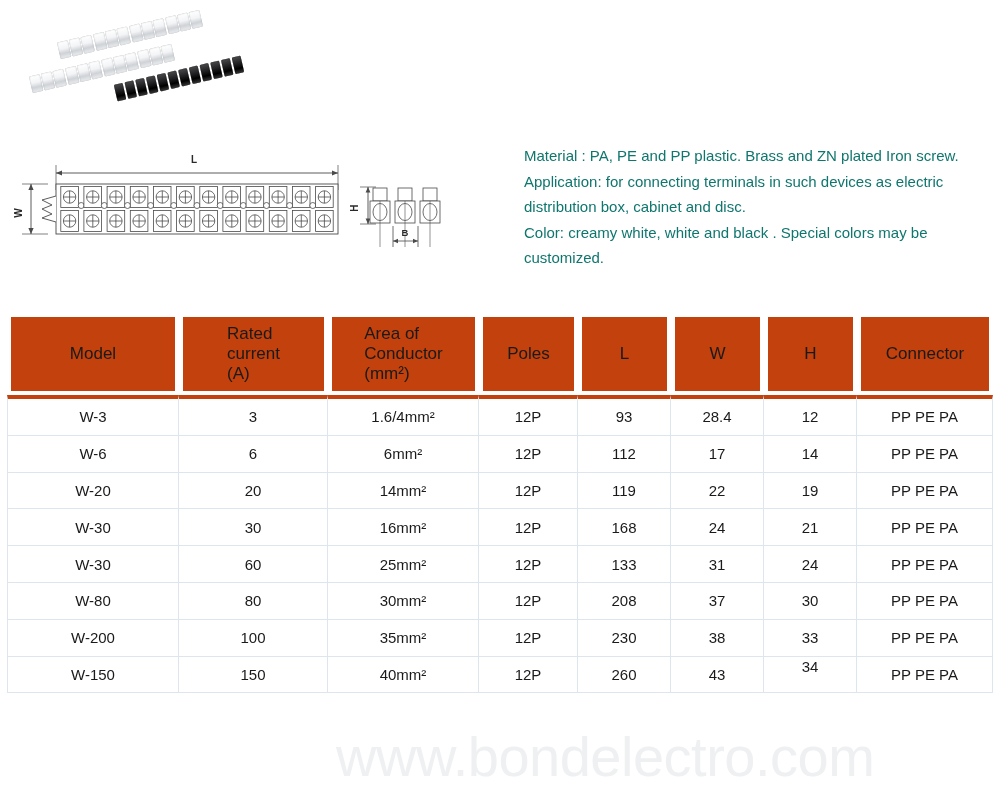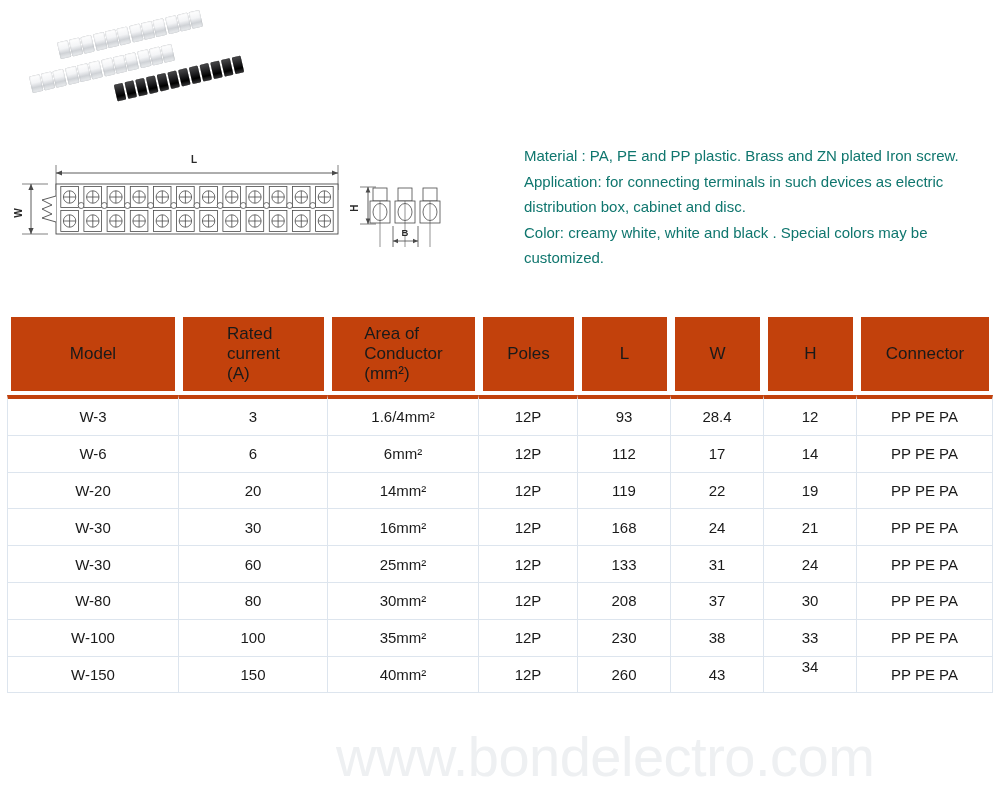--- a/index.html
+++ b/index.html
@@ -507,21 +507,21 @@
           <td>W-80</td>
           <td>80</td>
           <td>30mm²</td>
           <td>12P</td>
           <td>208</td>
           <td>37</td>
           <td>30</td>
           <td>PP PE PA</td>
         </tr>
         <tr>
-          <td>W-100</td>
+          <td>W-200</td>
           <td>100</td>
           <td>35mm²</td>
           <td>12P</td>
           <td>230</td>
           <td>38</td>
           <td>33</td>
           <td>PP PE PA</td>
         </tr>
         <tr>
           <td>W-150</td>

